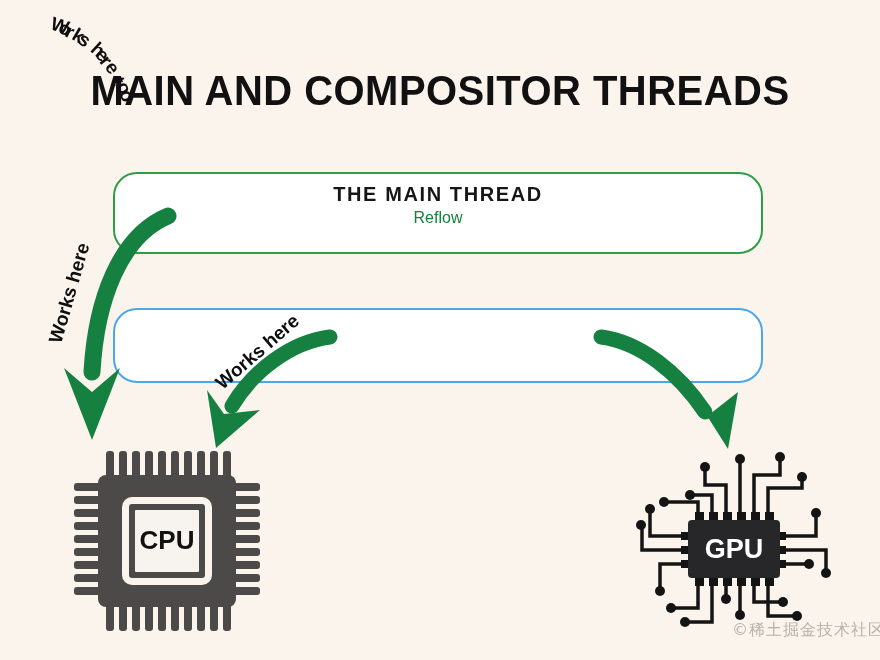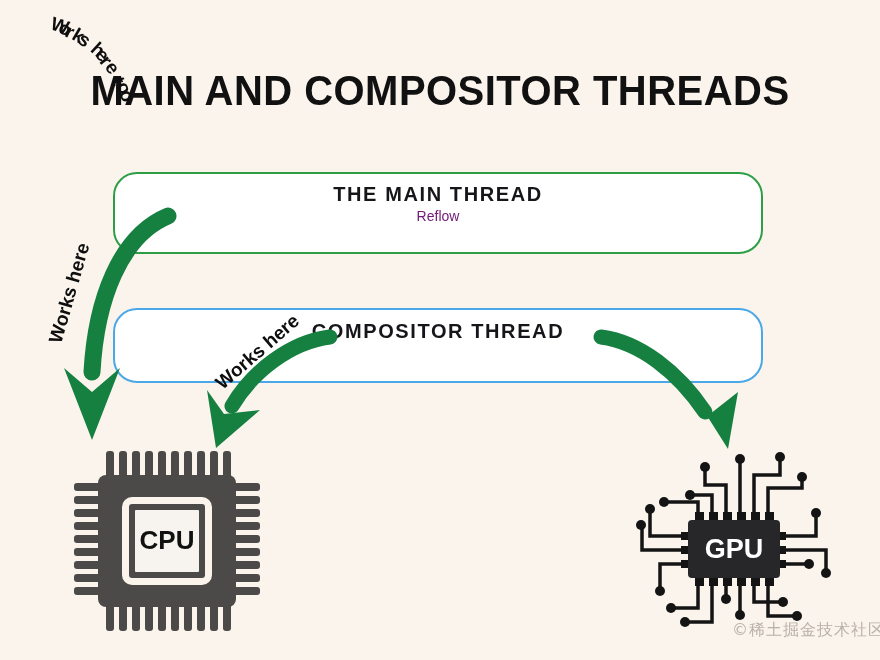--- a/index.html
+++ b/index.html
@@ -72,23 +72,23 @@
   .box-title {
     font-size: 20px;
     font-weight: bold;
     letter-spacing: 1.6px;
     color: #16161a;
     margin-top: 9px;
     line-height: 1.18;
   }
   #compositor-thread-box .box-title { margin-top: 10px; }
   .box-sub {
-    font-size: 14px;
+    font-size: 16px;
     font-weight: normal;
-    color: #701a75;
+    color: #15803d;
     line-height: 1.42;
   }
 
   
   .arrows {
     position: absolute;
     left: 0;
     top: 0;
     width: 880px;
     height: 660px;
@@ -170,21 +170,20 @@
   <div class="page-title">MAIN AND COMPOSITOR THREADS</div>
 
   <div class="thread-box" id="main-thread-box">
     <div class="shadow-layer"></div>
     <div class="box-title">THE MAIN THREAD</div>
     <div class="box-sub">Reflow</div>
   </div>
 
   <div class="thread-box" id="compositor-thread-box">
     <div class="shadow-layer"></div>
-    <div class="box-title">COMPOSITOR THREAD</div>
   </div>
 
   <svg class="arrows" viewBox="0 0 880 660" xmlns="http://www.w3.org/2000/svg">
     <defs></defs>
 
     <g>
       <path d="M 168,216 C 120,236 96,300 92,372" stroke="#158040" stroke-width="17" fill="none" stroke-linecap="round"></path>
       <path d="M 64,368 L 92,440 L 120,368 L 92,392 Z" fill="#158040"></path>
     </g>
 

